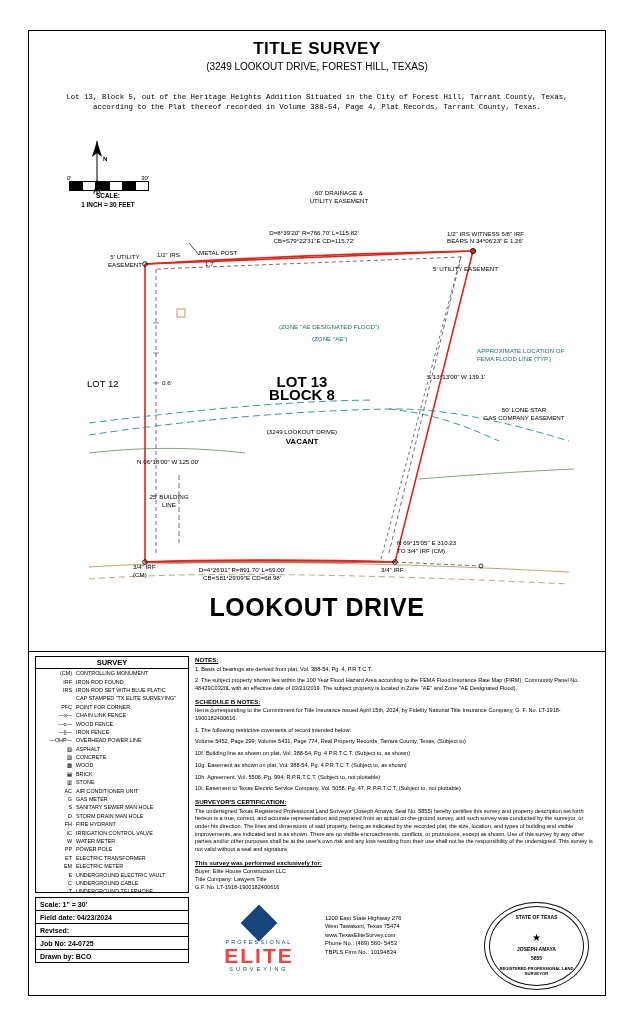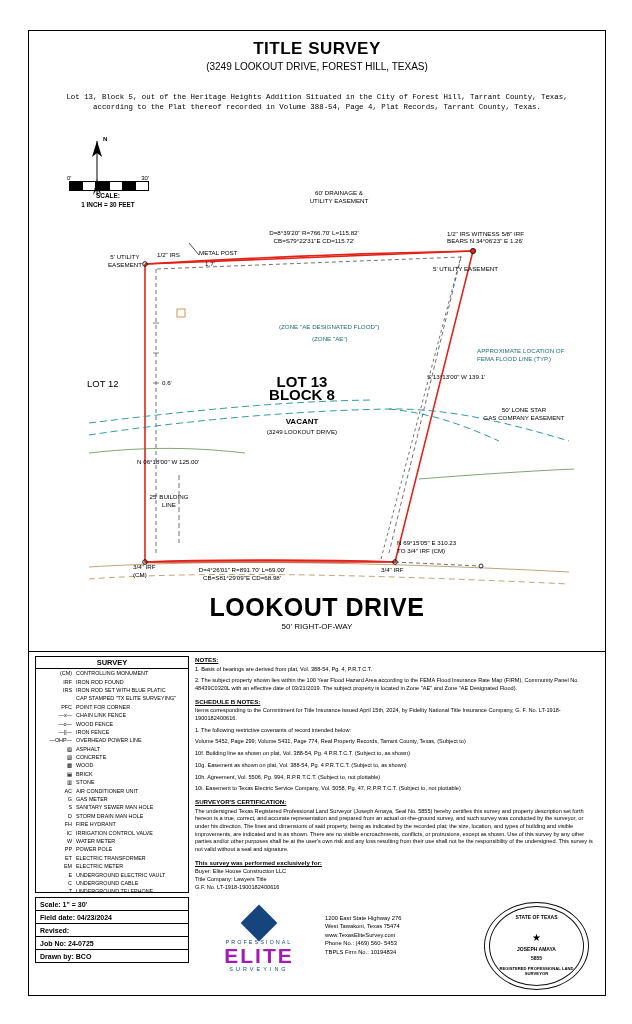--- a/index.html
+++ b/index.html
@@ -8,21 +8,21 @@
   .page{position:absolute;left:28px;top:30px;width:576px;height:964px;border:1px solid #000;background:#fff;}
   
   .hdr{position:absolute;left:0;top:0;width:100%;text-align:center;}
   .title{font-size:17px;font-weight:bold;letter-spacing:.5px;margin-top:8px;}
   .subtitle{font-size:10px;margin-top:2px;}
   .legaldesc{font-size:7.4px;line-height:1.35;margin-top:21px;padding:0 18px;text-align:center;font-family:Liberation Mono, monospace;}
   
   .draw{position:absolute;left:0;top:92px;width:576px;height:528px;}
   .draw svg{position:absolute;left:0;top:0;}
   .lbl{position:absolute;font-size:6.2px;line-height:1.25;color:#000;}
-  .lbl.b{font-weight:bold;}
+  .lbl.b{font-weight:bold;margin-top:20px;}
   .lbl.c{text-align:center;}
   .lot13{font-size:15px;font-weight:bold;text-align:center;}
   .lot12{font-size:9.5px;font-weight:normal;}
   .street{position:absolute;left:0;width:100%;text-align:center;}
   .street .nm{font-size:25px;font-weight:bold;letter-spacing:.5px;}
   .street .row{font-size:8px;}
   
   .rot-l{transform:rotate(-90deg);transform-origin:0 0;white-space:nowrap;}
   .rot-r{transform:rotate(-65deg);transform-origin:0 0;white-space:nowrap;}
   .rot-ease{transform:rotate(-56deg);transform-origin:0 0;white-space:nowrap;}
@@ -43,21 +43,21 @@
   .legrow .tx{flex:1;}
   .notes{position:absolute;left:166px;top:4px;width:404px;font-size:5.6px;line-height:1.38;}
   .notes h4{font-size:6.2px;margin:0 0 1px 0;text-decoration:underline;}
   .notes p{margin:0 0 4px 0;}
   .notes .blk{margin-bottom:5px;}
   
   .infotable{position:absolute;left:6px;top:245px;width:152px;border:1px solid #000;border-bottom:none;}
   .infotable .r{border-bottom:1px solid #000;font-size:7px;font-weight:bold;padding:2.5px 4px;}
   
   .logo{position:absolute;left:170px;top:258px;width:120px;text-align:center;}
-  .logo .elite{font-size:21px;font-weight:bold;letter-spacing:2px;color:#a21caf;line-height:1;}
+  .logo .elite{font-size:21px;font-weight:bold;letter-spacing:2px;color:#ef4444;line-height:1;}
   .logo .prof{font-size:5.5px;letter-spacing:2px;color:#16447d;}
   .logo .surv{font-size:5.5px;letter-spacing:3px;color:#16447d;}
   .logo .dia{width:26px;height:26px;background:#16447d;transform:rotate(45deg);margin:0 auto 3px auto;}
   .addr{position:absolute;left:296px;top:262px;font-size:5.8px;line-height:1.45;}
   .seal{position:absolute;left:455px;top:250px;width:105px;height:88px;}
   .seal .ring{position:absolute;left:0;top:0;width:103px;height:86px;border:1.5px solid #111;border-radius:50%;}
   .seal .ring2{position:absolute;left:5px;top:4px;width:93px;height:78px;border:1px solid #111;border-radius:50%;}
   .sealtxt{position:absolute;width:100%;text-align:center;font-size:5px;font-weight:bold;}
   .star{position:absolute;left:50%;top:30px;transform:translateX(-50%);font-size:10px;}
 </style>
@@ -178,21 +178,20 @@
       <div class="lbl" style="left:418px;top:107px;">1/2" IRS WITNESS 5/8" IRF</div>
       <div class="lbl" style="left:418px;top:114px;">BEARS N 34°06'23" E  1.26'</div>
       <div class="lbl" style="left:104px;top:440px;white-space:pre-line;">3/4" IRF
 (CM)</div>
       <div class="lbl" style="left:352px;top:443px;">3/4" IRF</div>
       <div class="lbl" style="left:176px;top:137px;">1.7'</div>
       <div class="lbl" style="left:133px;top:256px;">0.6'</div>
 
       <div class="street" style="top:470px;">
         <div class="nm">LOOKOUT DRIVE</div>
-        <div class="row">50' RIGHT-OF-WAY</div>
       </div>
     </div>
 
     <div class="bottom">
 
       <div class="legendbox">
         <div class="lt">SURVEY</div>
         <div id="legend-rows">
             <div class="legrow">
               <div class="sym">(CM)</div>

